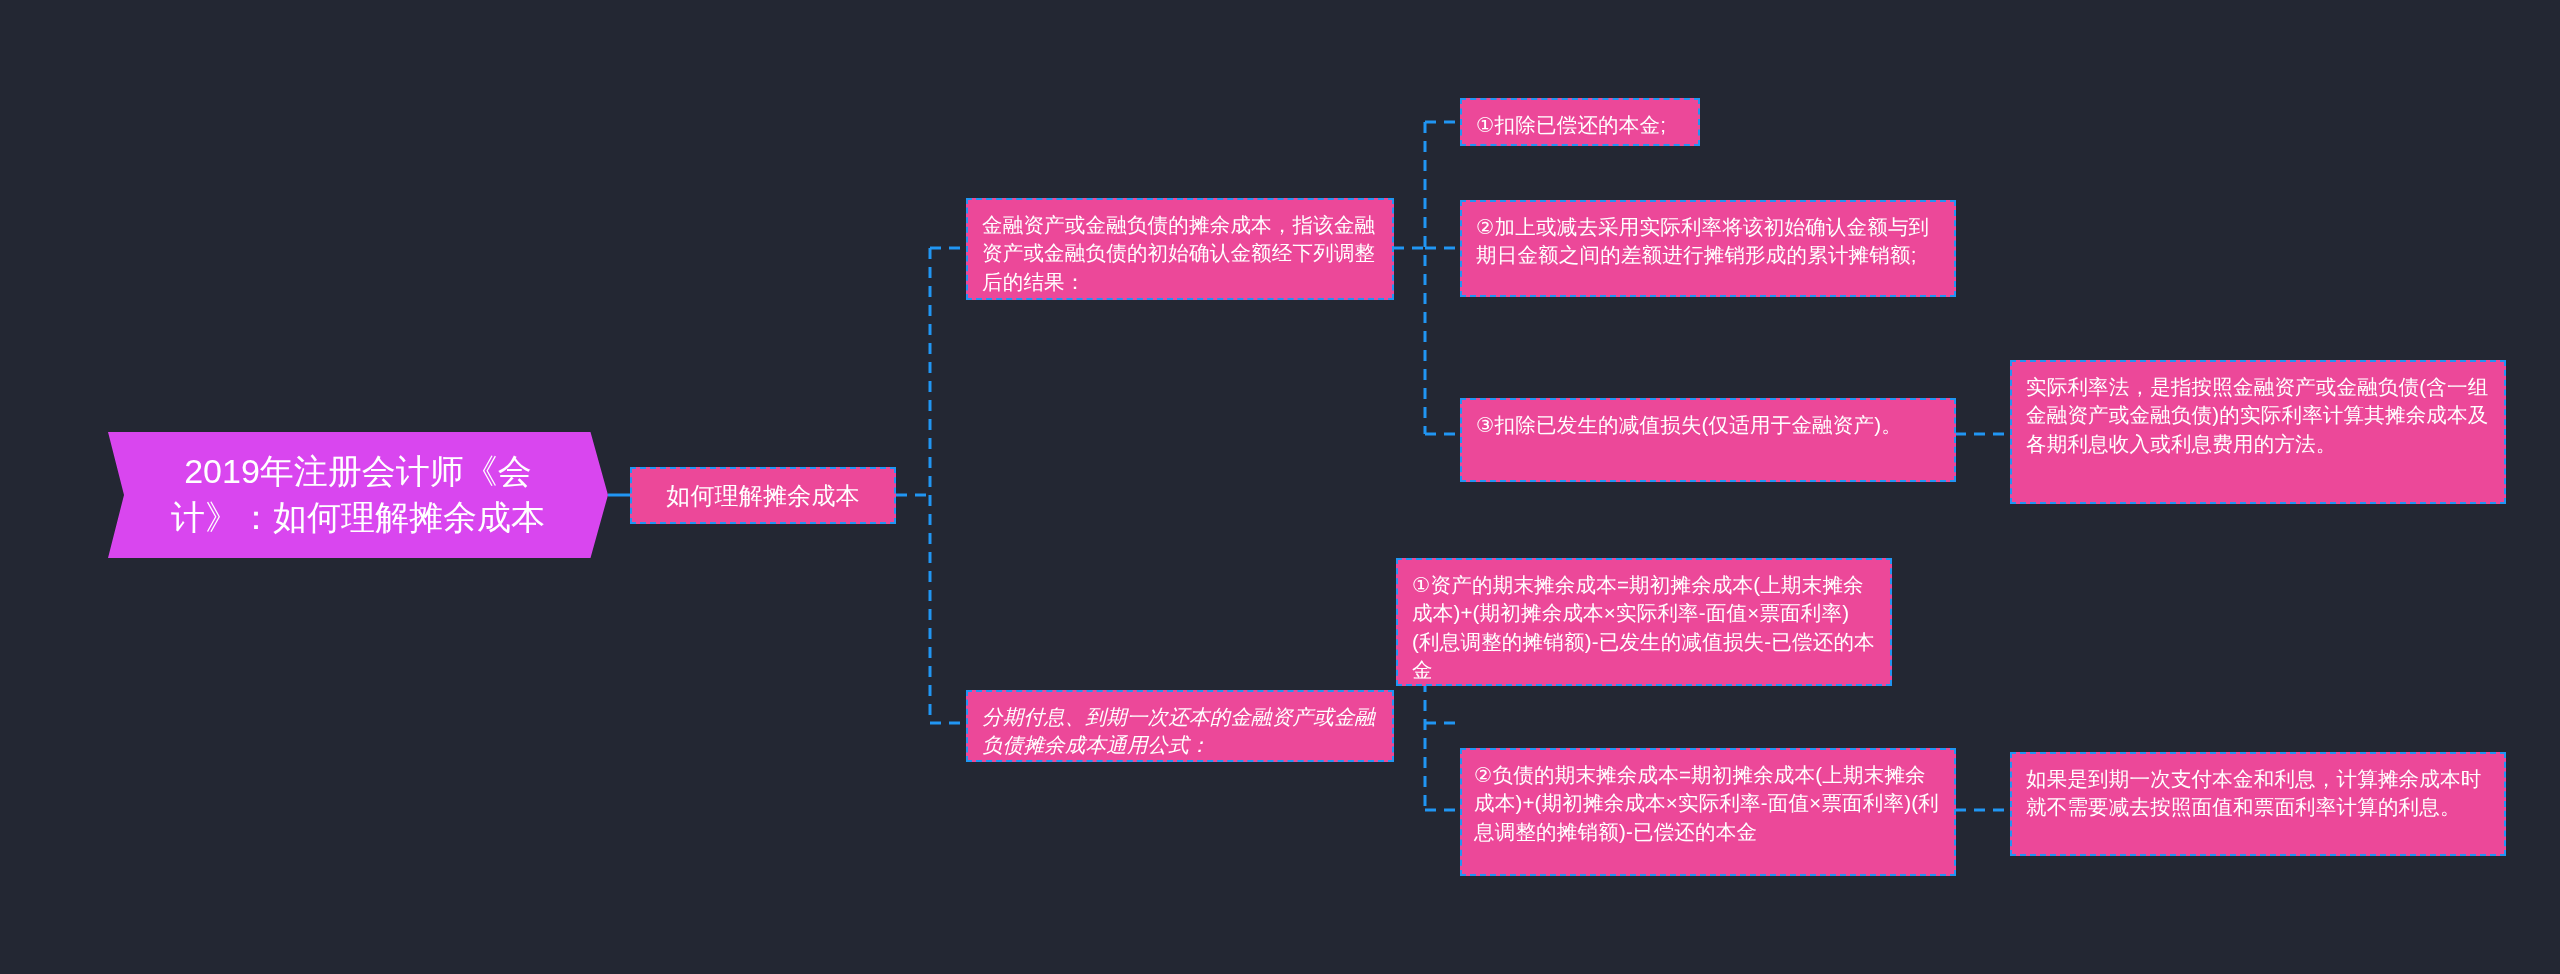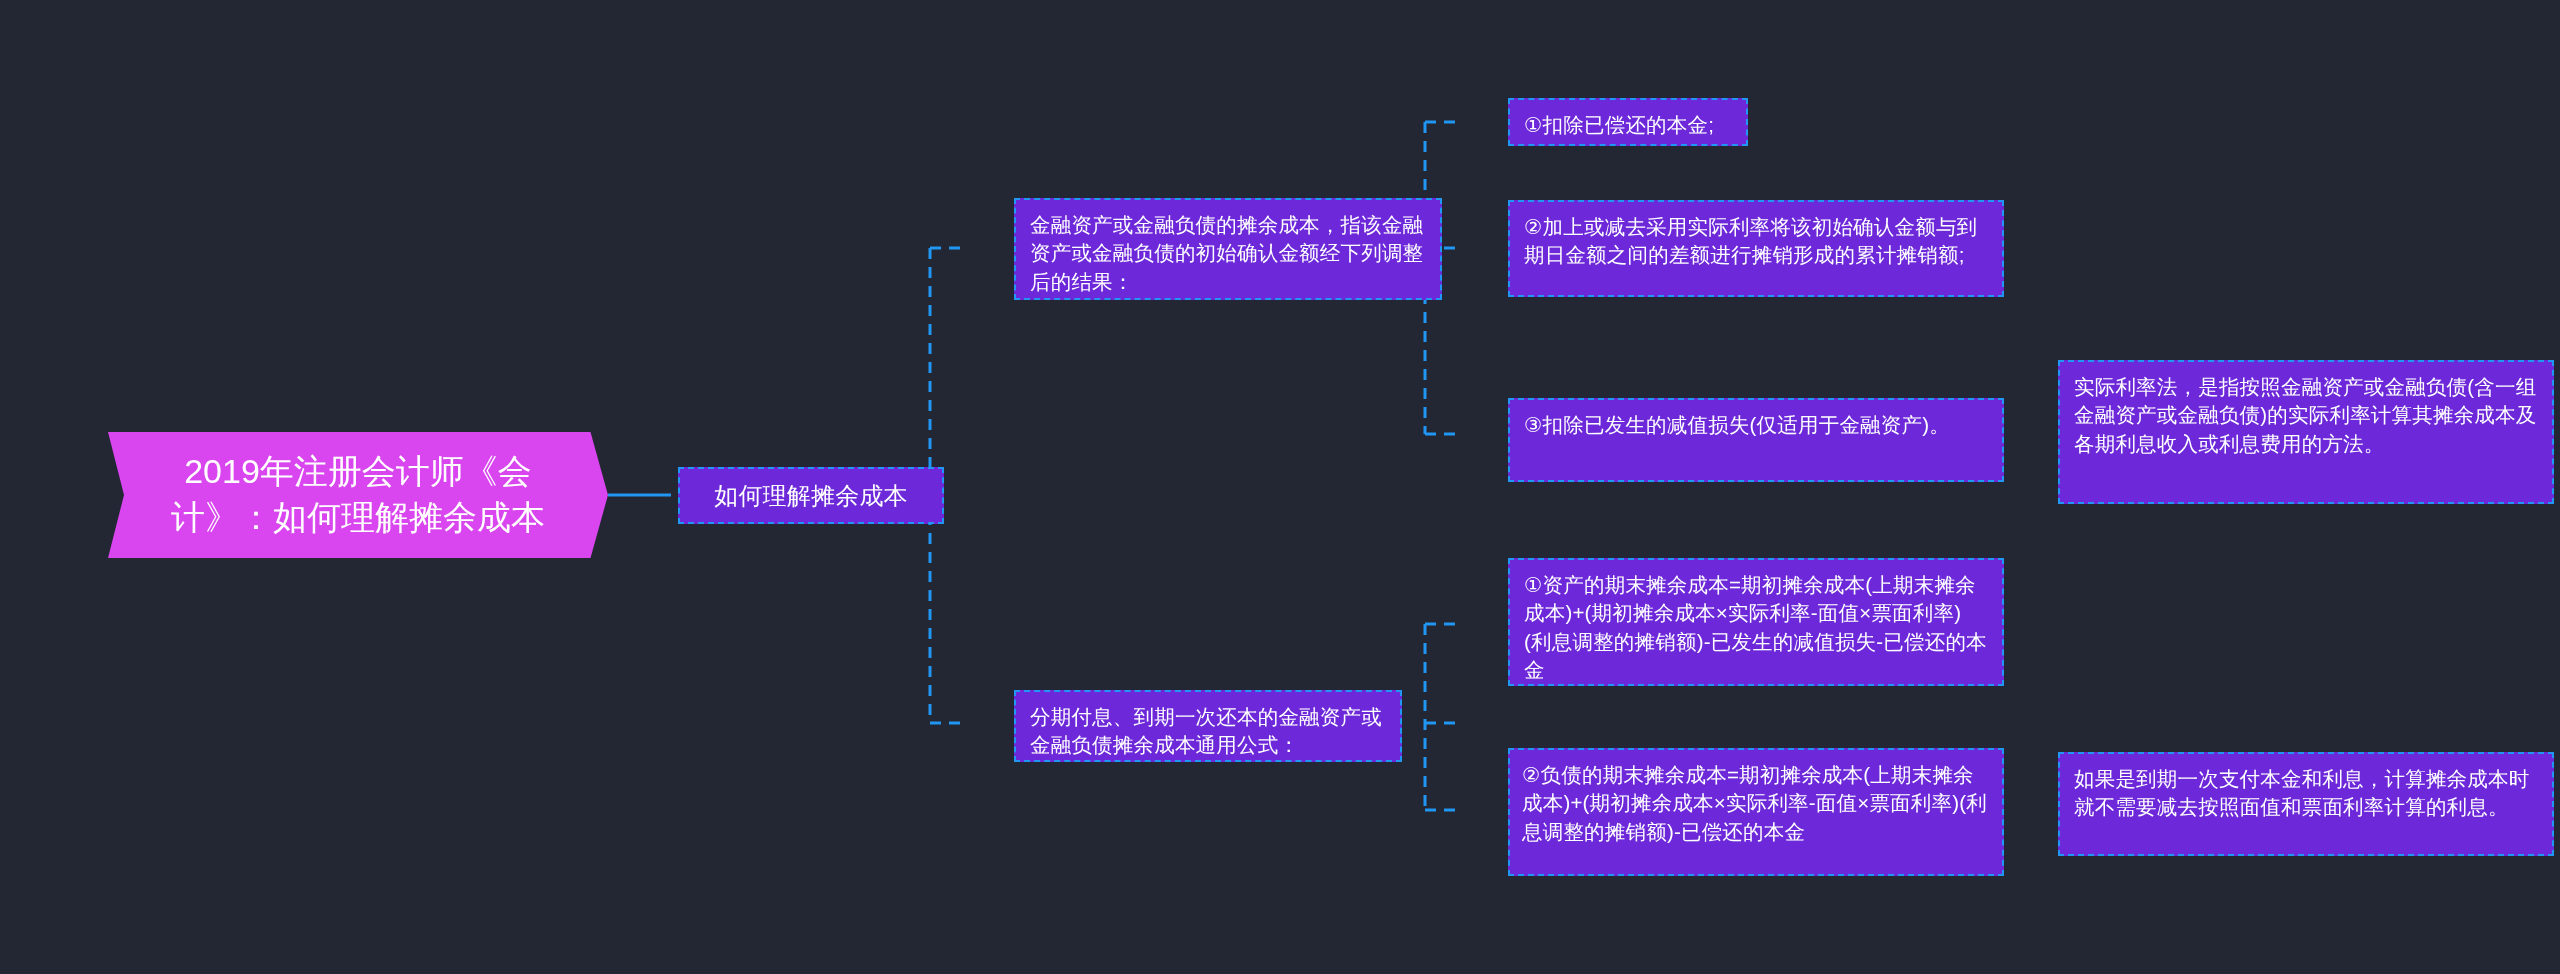--- a/index.html
+++ b/index.html
@@ -29,28 +29,27 @@
     width: 2560px;
     height: 974px;
     z-index: 1;
   }
 
   
   .node {
     position: absolute;
     z-index: 2;
     box-sizing: border-box;
-    background: #6d28d9;
+    background: #ec4899;
     border: 2px dashed #2196f3;
     color: #ffffff;
     display: flex;
     align-items: center;
     line-height: 1.38;
     letter-spacing: 0.2px;
-    margin-left: 48px;
   }
   .node .txt {
     display: block;
     width: 100%;
     word-break: break-all;
   }
 
   
   .lvl1 {
     font-size: 24px;
@@ -155,25 +154,25 @@
   </div>
 
   <div class="node lvl3" style="left:1460px; top:398px; width:496px; height:84px;">
     <span class="txt">③扣除已发生的减值损失(仅适用于金融资产)。</span>
   </div>
 
   <div class="node lvl4" style="left:2010px; top:360px; width:496px; height:144px;">
     <span class="txt">实际利率法，是指按照金融资产或金融负债(含一组金融资产或金融负债)的实际利率计算其摊余成本及各期利息收入或利息费用的方法。</span>
   </div>
 
-  <div class="node lvl2" style="left:966px; top:690px; width:388px; height:72px;">
+  <div class="node lvl2" style="left:966px; top:690px; width:428px; height:72px;font-style:italic;">
     <span class="txt">分期付息、到期一次还本的金融资产或金融负债摊余成本通用公式：</span>
   </div>
 
-  <div class="node lvl3" style="left:1460px; top:558px; width:496px; height:128px;">
+  <div class="node lvl3" style="left:1396px; top:558px; width:496px; height:128px;">
     <span class="txt">①资产的期末摊余成本=期初摊余成本(上期末摊余成本)+(期初摊余成本×实际利率-面值×票面利率)(利息调整的摊销额)-已发生的减值损失-已偿还的本金</span>
   </div>
 
   <div class="node lvl3" style="left:1460px; top:748px; width:496px; height:128px;padding-left:12px;">
     <span class="txt">②负债的期末摊余成本=期初摊余成本(上期末摊余成本)+(期初摊余成本×实际利率-面值×票面利率)(利息调整的摊销额)-已偿还的本金</span>
   </div>
 
   <div class="node lvl4" style="left:2010px; top:752px; width:496px; height:104px;">
     <span class="txt">如果是到期一次支付本金和利息，计算摊余成本时就不需要减去按照面值和票面利率计算的利息。</span>
   </div>

